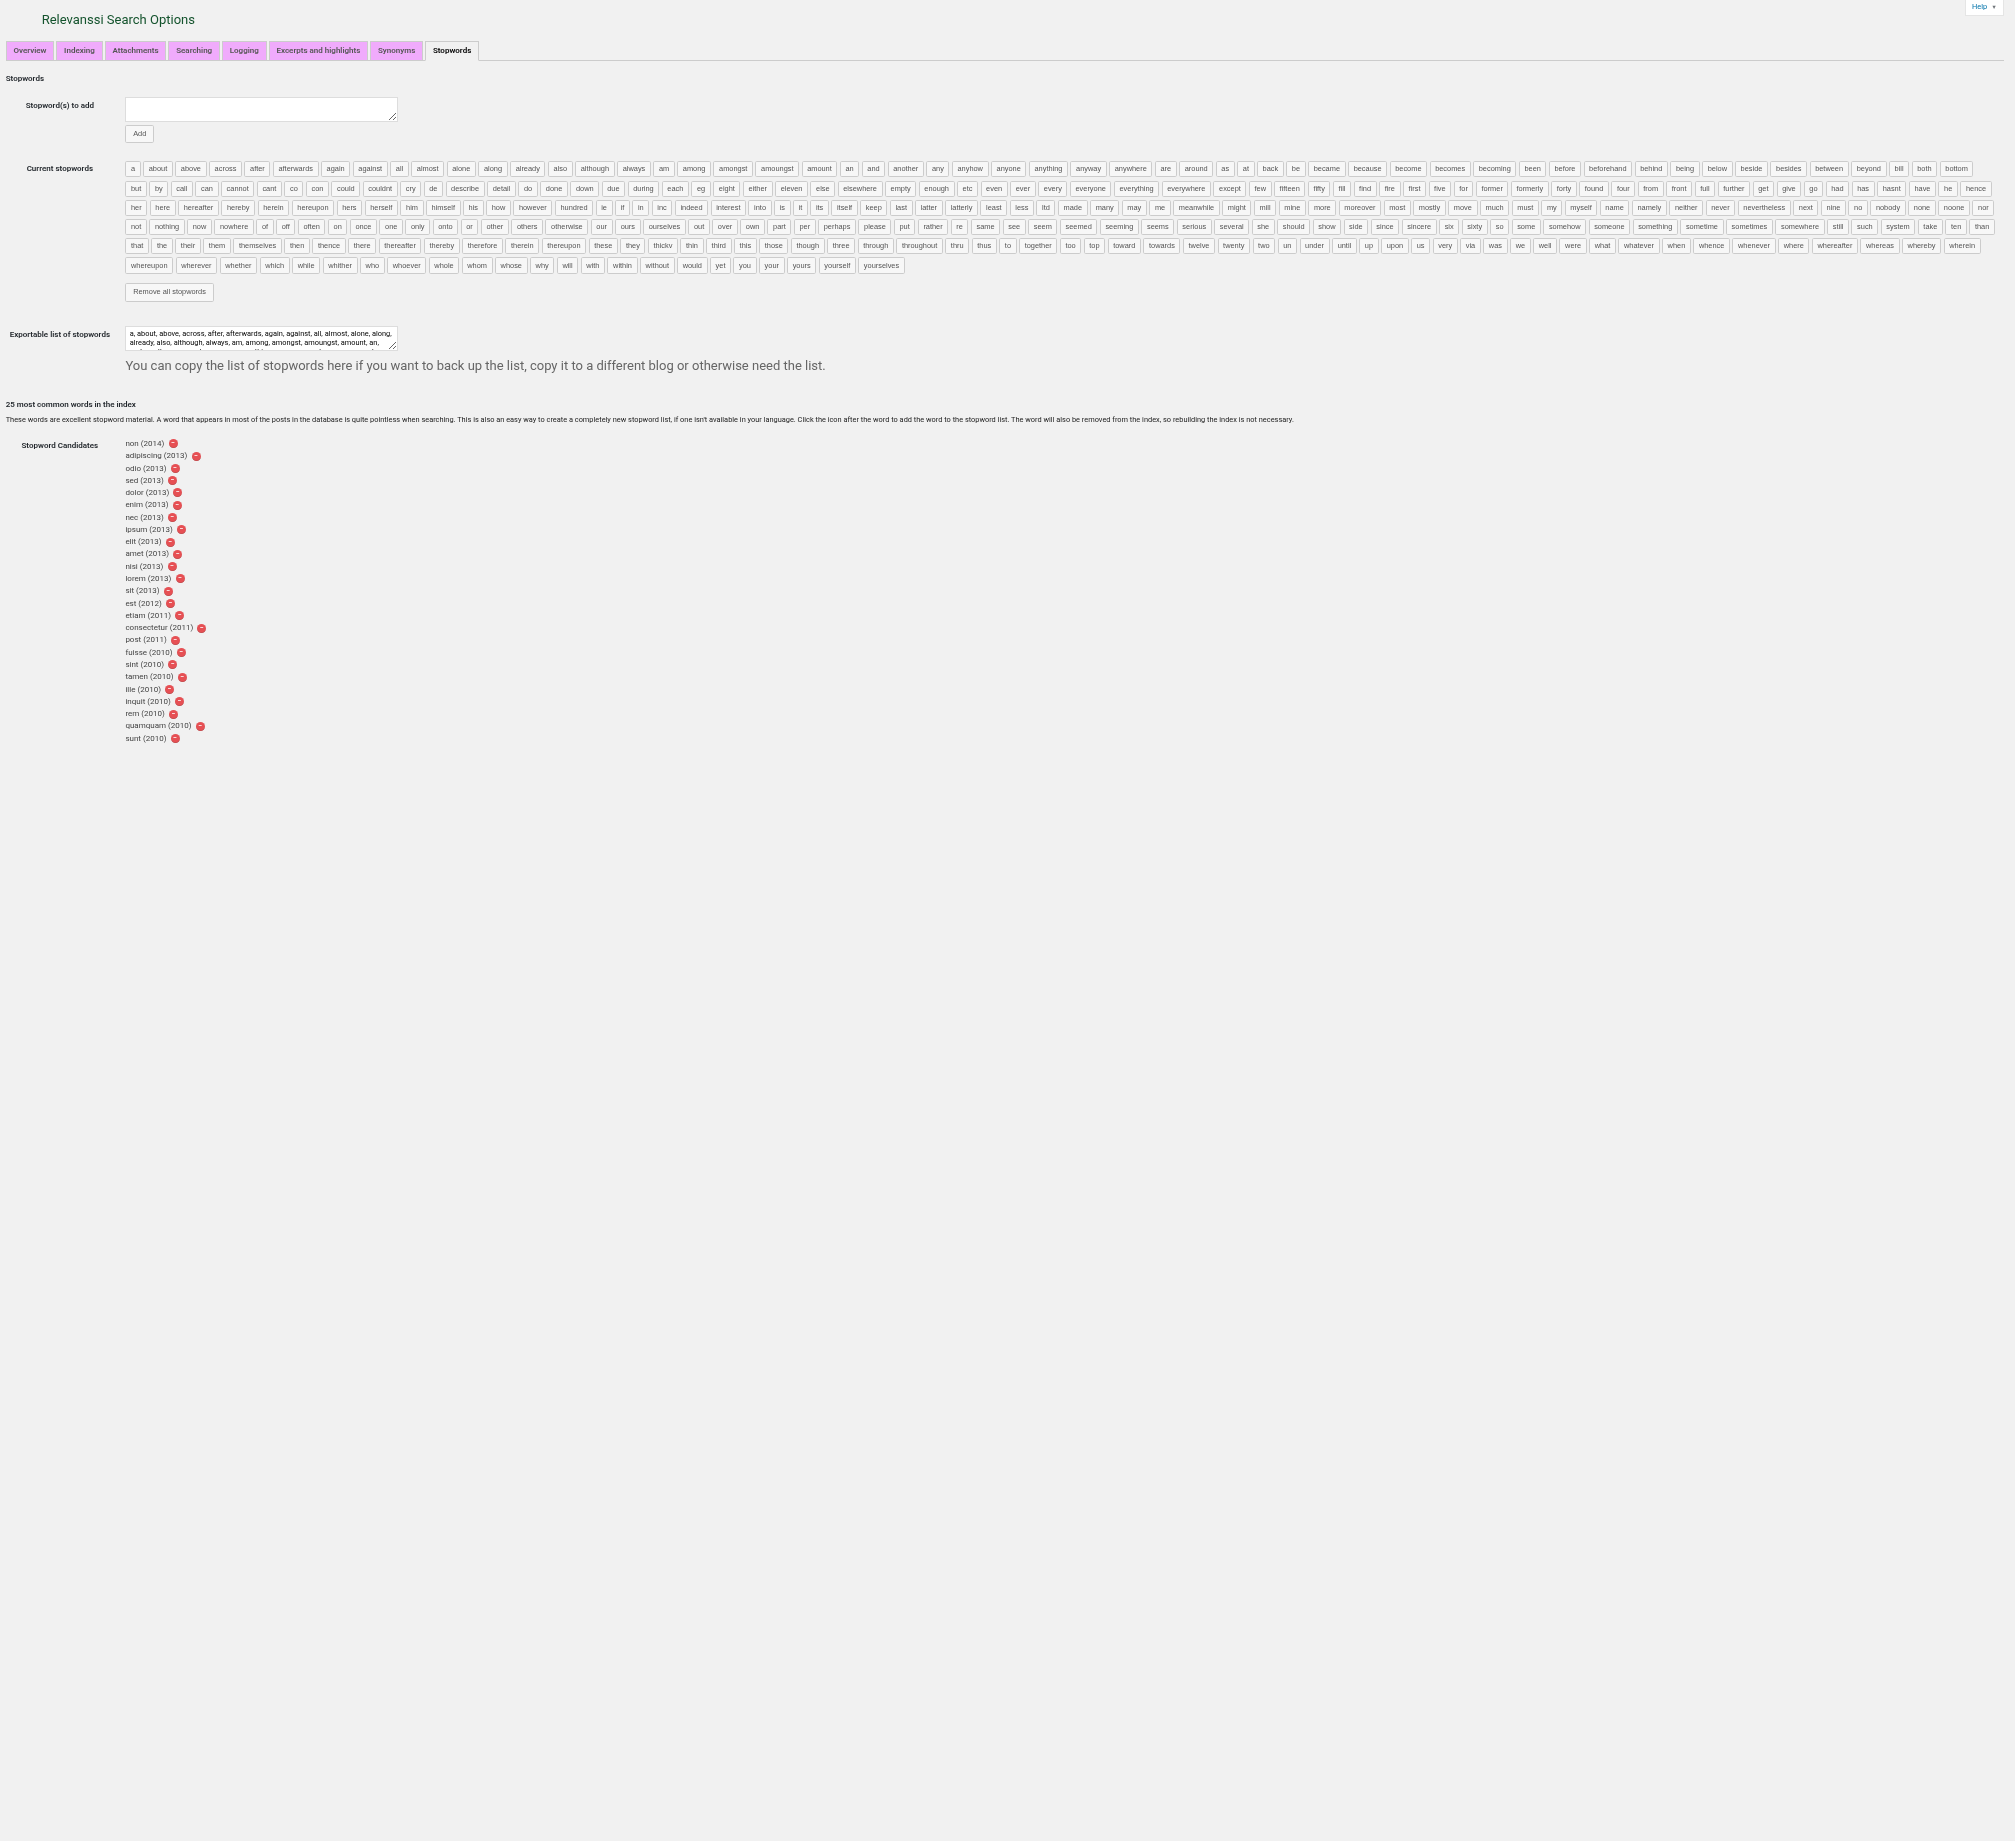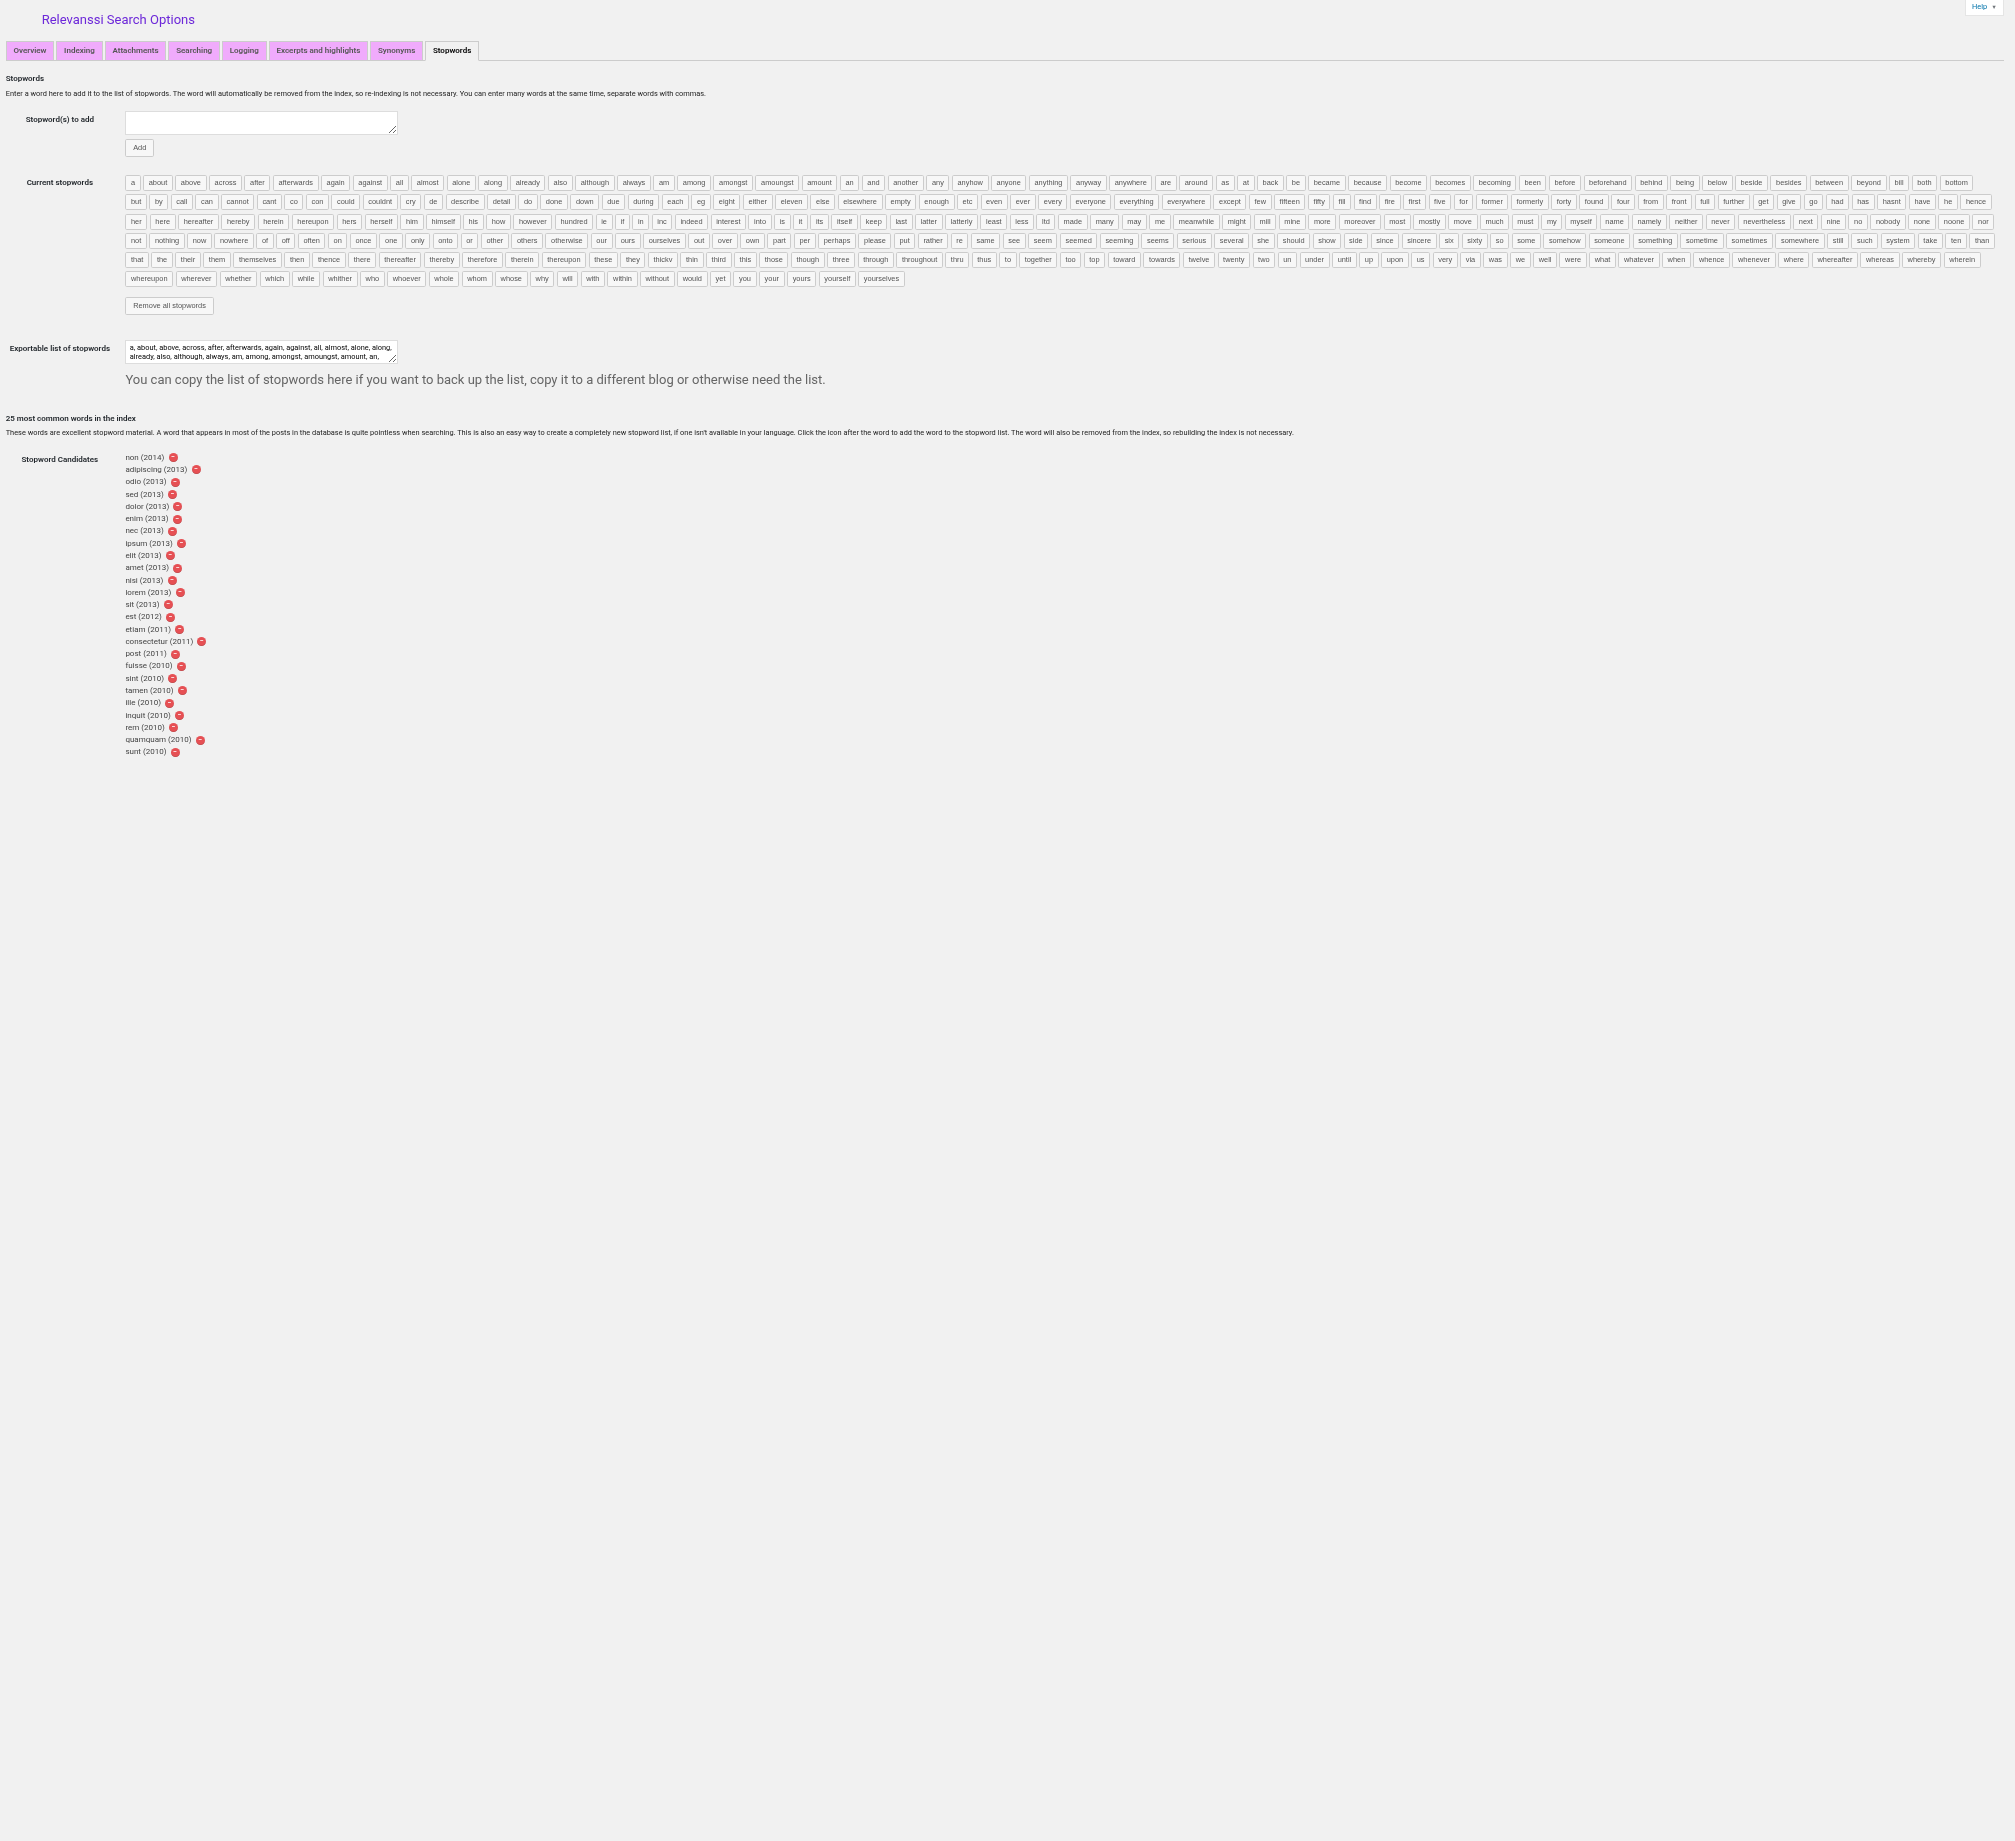--- a/index.html
+++ b/index.html
@@ -20,21 +20,21 @@
     padding: 2.3px 5.7px;
     font-size: 7.4px;
     color: #0073aa;
     cursor: pointer;
   }
   .help-tab .arrow { font-size: 5.7px; margin-left: 2.3px; color:#72777c; }
   h1.page-title {
     font-size: 13px;
     font-weight: 400;
     margin: 5.7px 0 11.4px 0;
-    color:#6d28d9;
+    color:#14532d;
     padding-left:36px;
   }
   .nav-tab-wrapper {
     border-bottom: 0.6px solid #ccc;
     margin: 0 0 11.4px 0;
     padding: 0;
   }
   .nav-tab {
     display: inline-block;
     background: #f0abfc;
@@ -126,21 +126,20 @@
   <span class="arrow">▼</span>
 </div>
 
 <div class="wrap">
 
   <h1 class="page-title">Relevanssi Search Options</h1>
 
   <div class="nav-tab-wrapper" id="nav-tabs"><a class="nav-tab">Overview</a><a class="nav-tab">Indexing</a><a class="nav-tab">Attachments</a><a class="nav-tab">Searching</a><a class="nav-tab">Logging</a><a class="nav-tab">Excerpts and highlights</a><a class="nav-tab">Synonyms</a><a class="nav-tab active">Stopwords</a></div>
 
   <h3 class="section-heading">Stopwords</h3>
-  <p class="desc">Enter a word here to add it to the list of stopwords. The word will automatically be removed from the index, so re-indexing is not necessary. You can enter many words at the same time, separate words with commas.</p>
 
   <table class="form-table">
     <tbody>
         <tr>
       <th>Stopword(s) to add</th>
       <td>
         <textarea class="regular" style=""></textarea><br>
         <button class="button">Add</button>
       </td>
     </tr>

